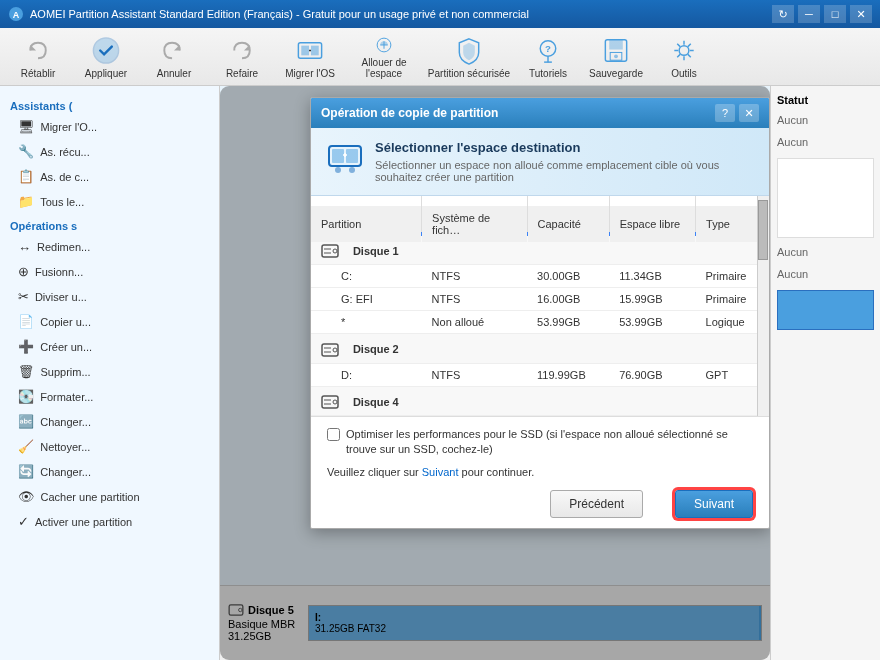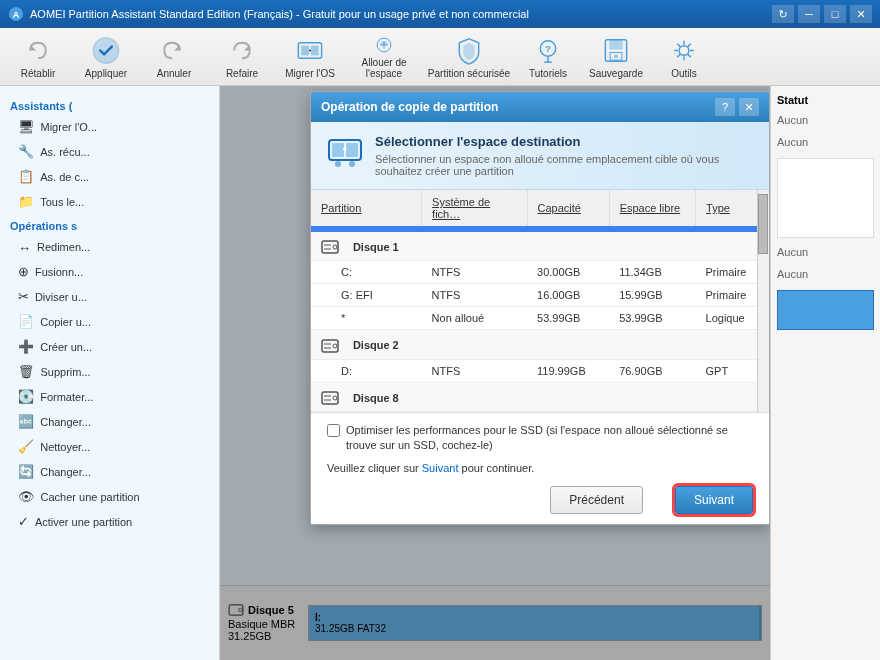--- a/index.html
+++ b/index.html
@@ -87,22 +87,23 @@
 
     
     .modal-overlay {
       position: absolute;
       top: 0; left: 0; right: 0; bottom: 0;
       background: rgba(0,0,0,0.3);
       display: flex;
       align-items: flex-start;
       justify-content: flex-start;
       padding-left: 90px;
-      padding-top: 5px;
+      padding-top: 11px;
       z-index: 100;
+      border-radius: 9px;
     }
     .modal {
       background: white;
       border: 1px solid #aaa;
       box-shadow: 0 4px 16px rgba(0,0,0,0.3);
       width: 680px;
       border-radius: 2px;
       overflow: hidden;
     }
     .modal-title-bar {
@@ -142,27 +143,27 @@
       border-bottom: 1px solid #ddd;
       position: relative;
     }
     .modal-table {
       width: 100%;
       border-collapse: collapse;
       font-size: 11px;
     }
     .modal-table thead th {
       background: #f0f0f0;
-      border-bottom: 6px solid #3b82f6;
+      border-bottom: 4px solid #3b82f6;
       border-right: 1px solid #ddd;
       padding: 6px 10px;
       text-align: left;
       font-weight: normal;
       color: #333;
-      position: sticky; top: 0; text-decoration: underline;
+      position: sticky; top: 10px;
     }
     .modal-table tbody td {
       padding: 5px 10px;
       border-bottom: 1px solid #eee;
       color: #333;
     }
     .modal-table .disk-row td {
       background: #f8f8f8;
       font-weight: bold;
       padding: 6px 10px;
@@ -524,21 +525,21 @@
               <tr class="disk-row">
                 <td colspan="5">
                   <span class="disk-icon">
                     <svg width="18" height="14" viewBox="0 0 18 14" style="vertical-align:middle;margin-right:4px;">
                       <rect x="1" y="1" width="16" height="12" rx="2" fill="none" stroke="#555" stroke-width="1.5"></rect>
                       <circle cx="14" cy="7" r="2" fill="none" stroke="#555" stroke-width="1"></circle>
                       <line x1="3" y1="5" x2="10" y2="5" stroke="#555" stroke-width="1"></line>
                       <line x1="3" y1="9" x2="10" y2="9" stroke="#555" stroke-width="1"></line>
                     </svg>
                   </span>
-                  <span>Disque 8</span>
+                  <span>Disque 4</span>
                 </td>
               </tr>
             </tbody>
           </table>
 
           <div class="table-scrollbar">
             <div class="table-scrollbar-thumb"></div>
           </div>
         </div>
 

